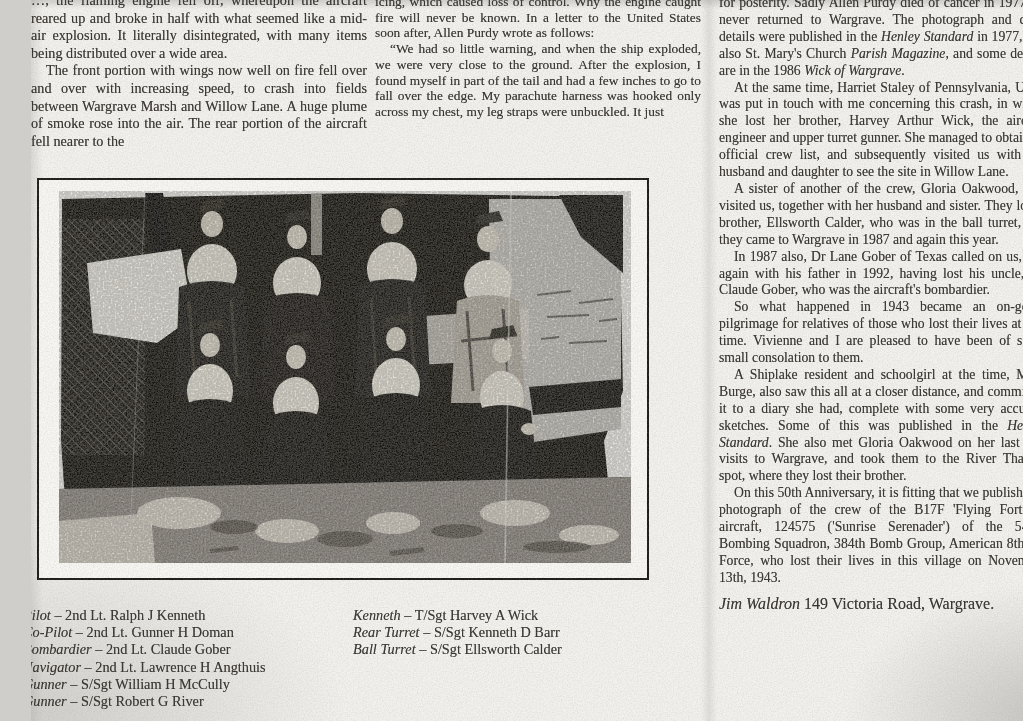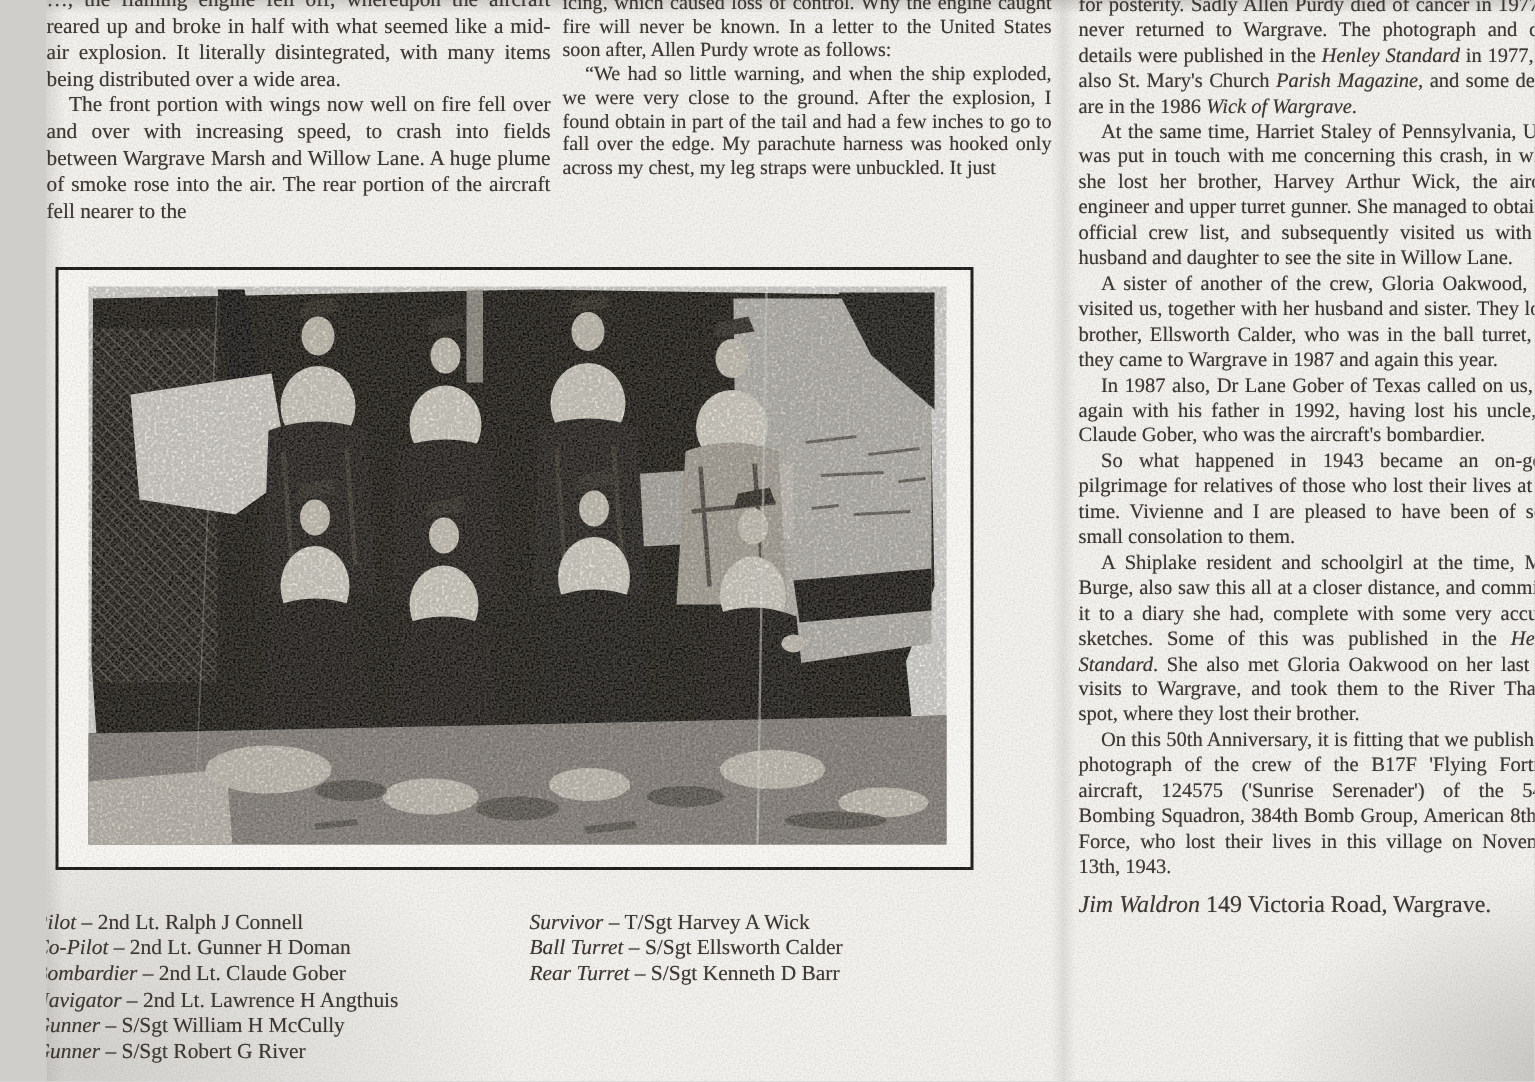--- a/index.html
+++ b/index.html
@@ -43,21 +43,21 @@
 
 <div class="page">
 
   <div class="col col-left">
       <p class="para"><span>…, the flaming engine fell off, whereupon the aircraft reared up and broke in half with what seemed like a mid-air explosion. It literally disintegrated, with many items being distributed over a wide area.</span></p>
       <p class="para indent"><span>The front portion with wings now well on fire fell over and over with increasing speed, to crash into fields between Wargrave Marsh and Willow Lane. A huge plume of smoke rose into the air. The rear portion of the aircraft fell nearer to the</span></p>
     </div>
 
   <div class="col col-mid">
       <p class="para"><span>icing, which caused loss of control. Why the engine caught fire will never be known. In a letter to the United States soon after, Allen Purdy wrote as follows:</span></p>
-      <p class="para indent"><span>“We had so little warning, and when the ship exploded, we were very close to the ground. After the explosion, I found obtain in part of the tail and had a few inches to go to fall over the edge. My parachute harness was hooked only across my chest, my leg straps were unbuckled. It just</span></p>
+      <p class="para indent"><span>“We had so little warning, and when the ship exploded, we were very close to the ground. After the explosion, I found myself in part of the tail and had a few inches to go to fall over the edge. My parachute harness was hooked only across my chest, my leg straps were unbuckled. It just</span></p>
     </div>
 
   <div class="col col-right">
       <p class="para"><span>for posterity. Sadly Allen Purdy died of cancer in 1977, so never returned to Wargrave. The photograph and crew details were published in the </span><em>Henley Standard</em><span> in 1977, and also St. Mary's Church </span><em>Parish Magazine</em><span>, and some details are in the 1986 </span><em>Wick of Wargrave</em><span>.</span></p>
       <p class="para indent"><span>At the same time, Harriet Staley of Pennsylvania, USA, was put in touch with me concerning this crash, in which she lost her brother, Harvey Arthur Wick, the aircraft engineer and upper turret gunner. She managed to obtain an official crew list, and subsequently visited us with her husband and daughter to see the site in Willow Lane.</span></p>
       <p class="para indent"><span>A sister of another of the crew, Gloria Oakwood, also visited us, together with her husband and sister. They lost a brother, Ellsworth Calder, who was in the ball turret, and they came to Wargrave in 1987 and again this year.</span></p>
       <p class="para indent"><span>In 1987 also, Dr Lane Gober of Texas called on us, and again with his father in 1992, having lost his uncle, Lt. Claude Gober, who was the aircraft's bombardier.</span></p>
       <p class="para indent"><span>So what happened in 1943 became an on-going pilgrimage for relatives of those who lost their lives at that time. Vivienne and I are pleased to have been of some small consolation to them.</span></p>
       <p class="para indent"><span>A Shiplake resident and schoolgirl at the time, Mary Burge, also saw this all at a closer distance, and committed it to a diary she had, complete with some very accurate sketches. Some of this was published in the </span><em>Henley Standard</em><span>. She also met Gloria Oakwood on her last two visits to Wargrave, and took them to the River Thames spot, where they lost their brother.</span></p>
       <p class="para indent"><span>On this 50th Anniversary, it is fitting that we publish this photograph of the crew of the B17F 'Flying Fortress' aircraft, 124575 ('Sunrise Serenader') of the 544th Bombing Squadron, 384th Bomb Group, American 8th Air Force, who lost their lives in this village on November 13th, 1943.</span></p>
@@ -176,32 +176,32 @@
       </g>
 
       <path d="M452 0 L446 372" stroke="#efeee8" stroke-width="1.6" opacity=".55"></path>
       <path d="M86 0 L70 372" stroke="#efeee8" stroke-width="1" opacity=".3"></path>
       <rect width="572" height="372" filter="url(#speck)" opacity=".22"></rect>
       <rect width="572" height="372" filter="url(#speckw)" opacity=".18"></rect>
     </svg>
   </figure>
 
   <div class="crew crew-left">
-      <p class="para"><em>Pilot</em><span> – 2nd Lt. Ralph J Connell</span></p>
+      <p class="para"><em>Pilot</em><span> – 2nd Lt. Ralph J Kenneth</span></p>
       <p class="para"><em>Co-Pilot</em><span> – 2nd Lt. Gunner H Doman</span></p>
       <p class="para"><em>Bombardier</em><span> – 2nd Lt. Claude Gober</span></p>
       <p class="para"><em>Navigator</em><span> – 2nd Lt. Lawrence H Angthuis</span></p>
       <p class="para"><em>Gunner</em><span> – S/Sgt William H McCully</span></p>
       <p class="para"><em>Gunner</em><span> – S/Sgt Robert G River</span></p>
     </div>
 
   <div class="crew crew-right">
-      <p class="para"><em>Survivor</em><span> – T/Sgt Harvey A Wick</span></p>
+      <p class="para"><em>Kenneth</em><span> – T/Sgt Harvey A Wick</span></p>
+      <p class="para"><em>Rear Turret</em><span> – S/Sgt Kenneth D Barr</span></p>
       <p class="para"><em>Ball Turret</em><span> – S/Sgt Ellsworth Calder</span></p>
-      <p class="para"><em>Rear Turret</em><span> – S/Sgt Kenneth D Barr</span></p>
     </div>
 
   <div class="crease"></div>
   <div class="edge-right"></div>
 
   <svg class="grain" viewBox="0 0 1023 721" preserveAspectRatio="none">
     <filter id="pgrain">
       <feTurbulence type="fractalNoise" baseFrequency="0.8" numOctaves="2" seed="3" result="n"></feTurbulence>
       <feColorMatrix in="n" type="matrix" values="0 0 0 0 0.35  0 0 0 0 0.34  0 0 0 0 0.32  0.9 0.9 0.9 -2.1 0"></feColorMatrix>
     </filter>

